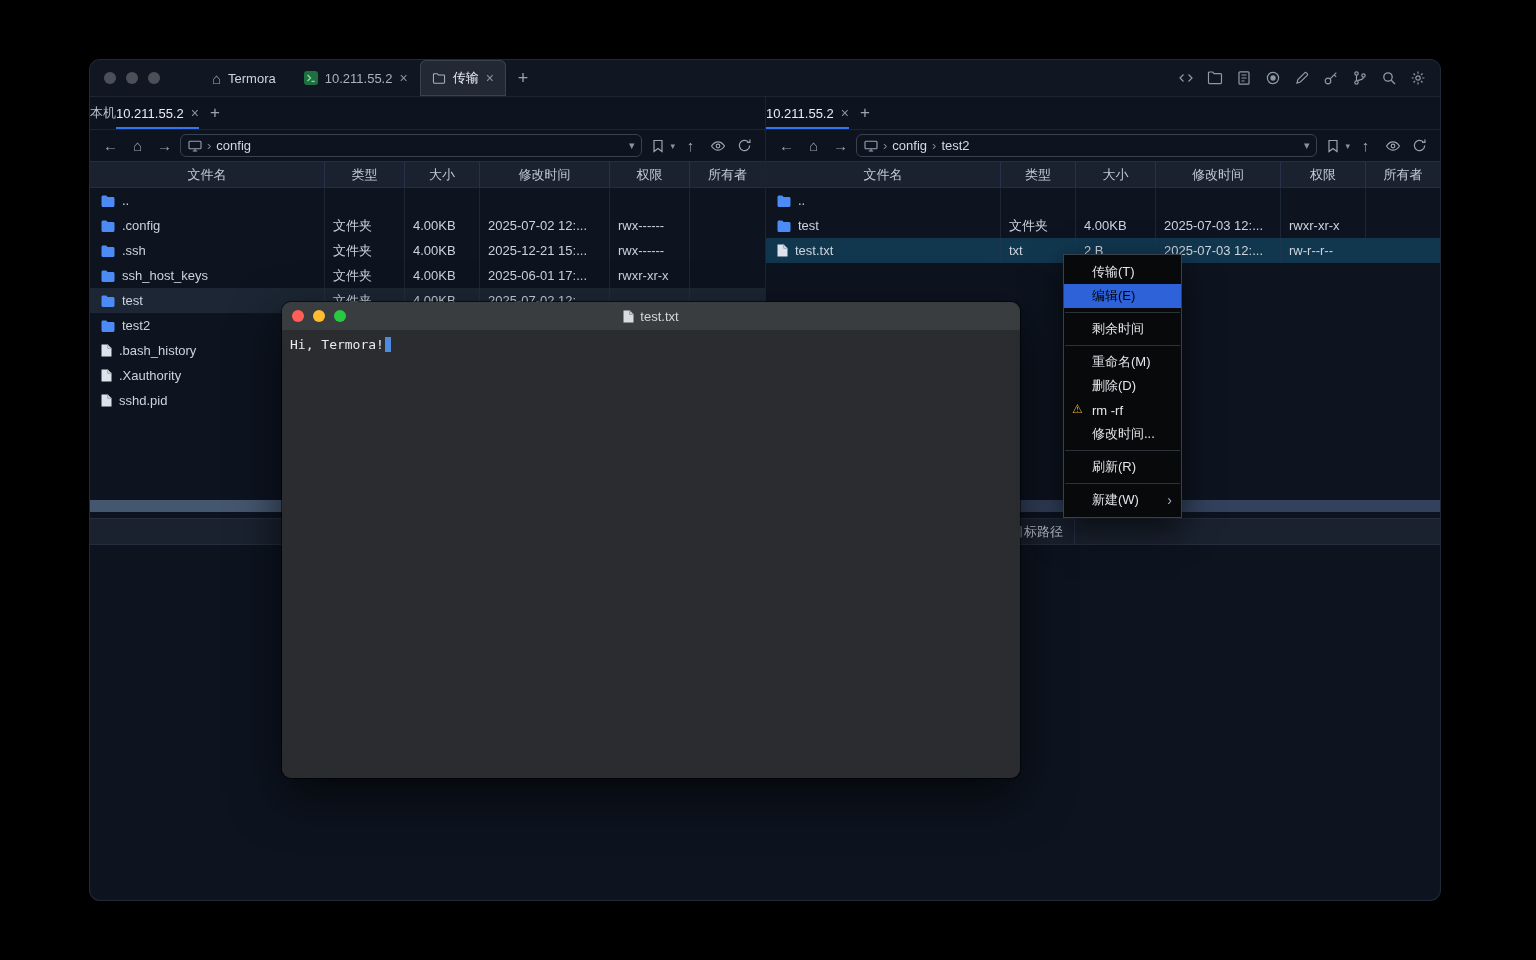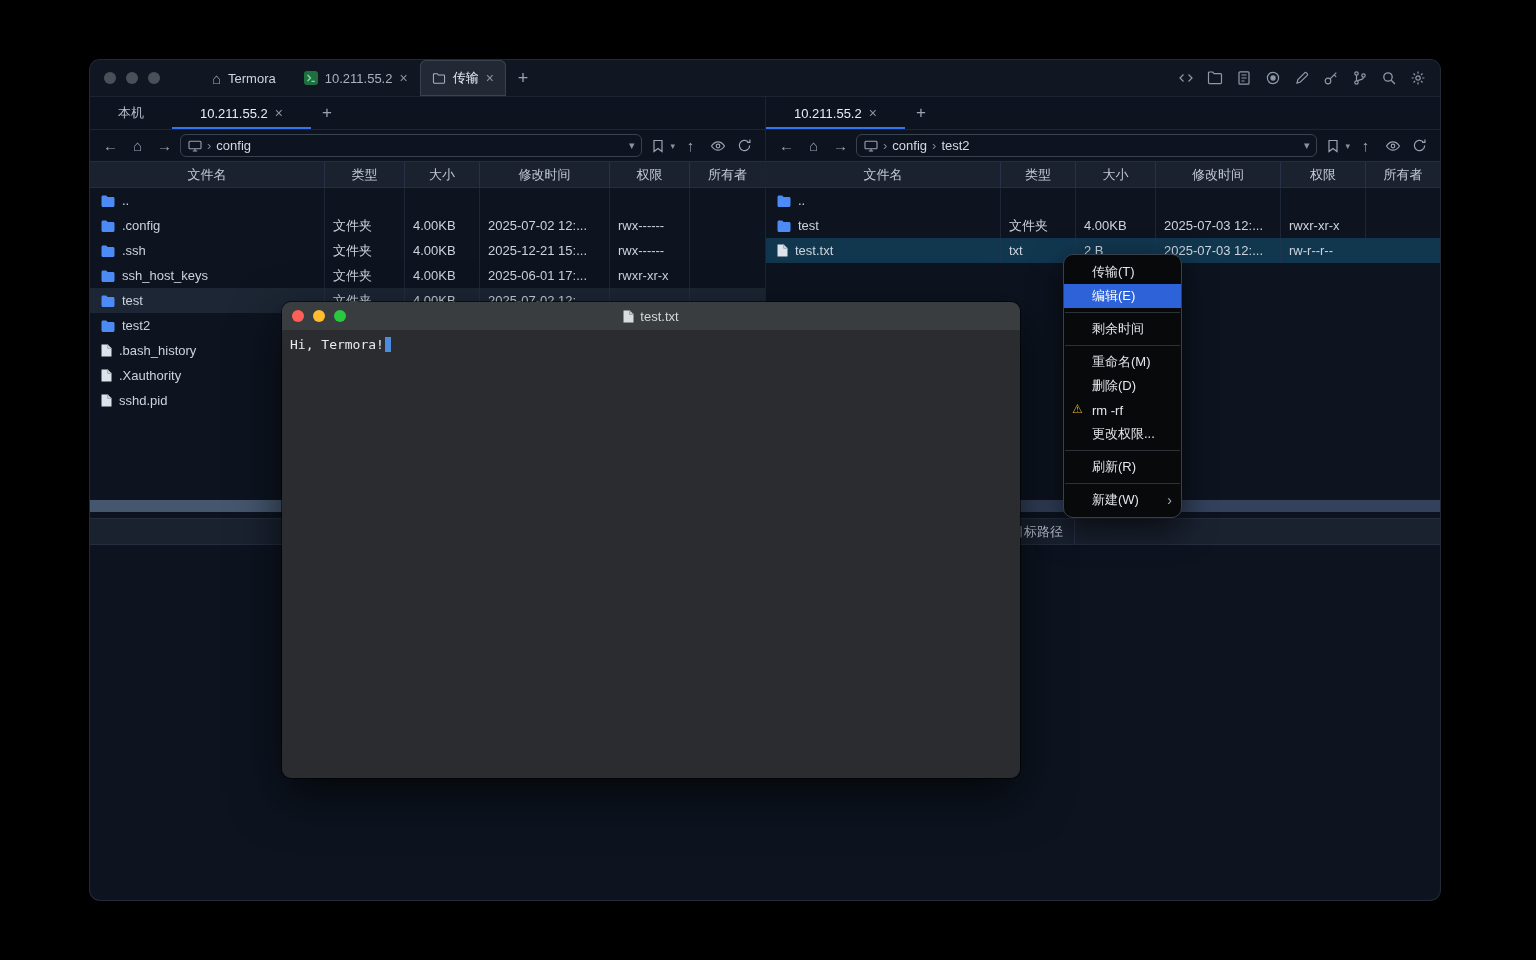--- a/index.html
+++ b/index.html
@@ -23,21 +23,21 @@
   .newtab-btn { padding:0 12px; font-size:18px; color:#9aa3b2; }
   .tb-icons { margin-left:auto; display:flex; gap:11px; padding-right:13px; align-items:center; }
   .tb-btn { width:18px; height:18px; display:flex; align-items:center; justify-content:center; }
   .tb-btn svg { display:block; }
 
   
   .ptabs { position:absolute; top:37px; height:33px; display:flex; align-items:stretch;
     border-bottom:1px solid #1d2532; background:#0d1420; }
   .ptabs.pl { left:0; width:675px; }
   .ptabs.pr { left:676px; width:674px; }
-  .ptab { display:flex; align-items:center; gap:7px; padding:0 28px; color:#b6bfcc; }
+  .ptab { display:flex; align-items:center; gap:7px; padding:0 0; color:#b6bfcc; }
   .ptab.active { box-shadow:inset 0 -2px 0 #3574f0; color:#e8edf4; }
   .pplus { display:flex; align-items:center; padding:0 11px; font-size:17px; color:#9aa3b2; }
   .panel-divider { position:absolute; left:675px; top:37px; width:1px; height:415px; background:#1c2431; }
 
   
   .navbar { position:absolute; top:70px; height:31px; display:flex; align-items:center; gap:4px; padding:0 9px; }
   .navbar.nl { left:0; width:675px; }
   .navbar.nr { left:676px; width:674px; }
   .nav-btn { width:23px; height:23px; display:flex; align-items:center; justify-content:center;
     color:#9aa3b2; font-size:15px; border-radius:4px; flex:0 0 auto; }
@@ -75,25 +75,25 @@
   .hsplitter { position:absolute; left:0; top:440px; width:1350px; height:12px; background:#33415c; }
   .hsplitter .thumb { position:absolute; left:0; top:0; width:675px; height:12px; background:#45576f; }
   .tq-head { position:absolute; left:0; top:458px; width:1350px; height:27px; display:flex;
     background:#1a2230; border-top:1px solid #242e3e; border-bottom:1px solid #242e3e; }
   .tq-cell { display:flex; align-items:center; justify-content:center; color:#c3cad6; border-right:1px solid #27324a; }
   .tq-cell:last-child { border-right:none; }
   .q1{width:330px}.qspacer{width:640px}.q2{width:180px}.q3{width:90px}.q4{width:75px}.q5{width:35px}
 
   
   .ctx { position:absolute; left:973px; top:194px; width:119px; background:#08090b;
-    border:1px solid #3a4049; border-radius:10px; padding:5px 0; z-index:600;
+    border:1px solid #3a4049; border-radius:0; padding:5px 0; z-index:600;
     box-shadow:0 12px 32px rgba(0,0,0,.65); }
   .ctx-item { position:relative; height:24px; display:flex; align-items:center;
     padding:0 9px 0 28px; color:#e3e6ea; }
-  .ctx-item.hl { background:#2e62d9; color:#ffffff; }
+  .ctx-item.hl { background:#2e62d9; color:#000000; }
   .ctx-warn { position:absolute; left:8px; top:4px; color:#e8b339; font-size:12px; }
   .ctx-sub { margin-left:auto; color:#aab2c0; font-size:14px; }
   .ctx-sep { height:1px; background:#2c3037; margin:4px 1px; }
 
   
   .editor { position:absolute; left:192px; top:242px; width:738px; height:476px; z-index:500;
     border-radius:9px; overflow:hidden;
     box-shadow:0 18px 50px rgba(0,0,0,.68), 0 0 0 1px rgba(0,0,0,.55); }
   .ed-title { position:relative; height:29px; background:#3a3d40; border-bottom:1px solid #2a2c2e;
     display:flex; align-items:center; }
@@ -532,21 +532,21 @@
     <div class="ctx-item hl">编辑(E)</div>
     <div class="ctx-sep"></div>
     <div class="ctx-item">剩余时间</div>
     <div class="ctx-sep"></div>
     <div class="ctx-item">重命名(M)</div>
     <div class="ctx-item">删除(D)</div>
     <div class="ctx-item">
       <span class="ctx-warn">⚠</span>
       <span>rm -rf</span>
     </div>
-    <div class="ctx-item">更改权限...</div>
+    <div class="ctx-item">修改时间...</div>
     <div class="ctx-sep"></div>
     <div class="ctx-item">刷新(R)</div>
     <div class="ctx-sep"></div>
     <div class="ctx-item">
       <span>新建(W)</span>
       <span class="ctx-sub">›</span>
     </div>
   </div>
 
   <div class="editor">

